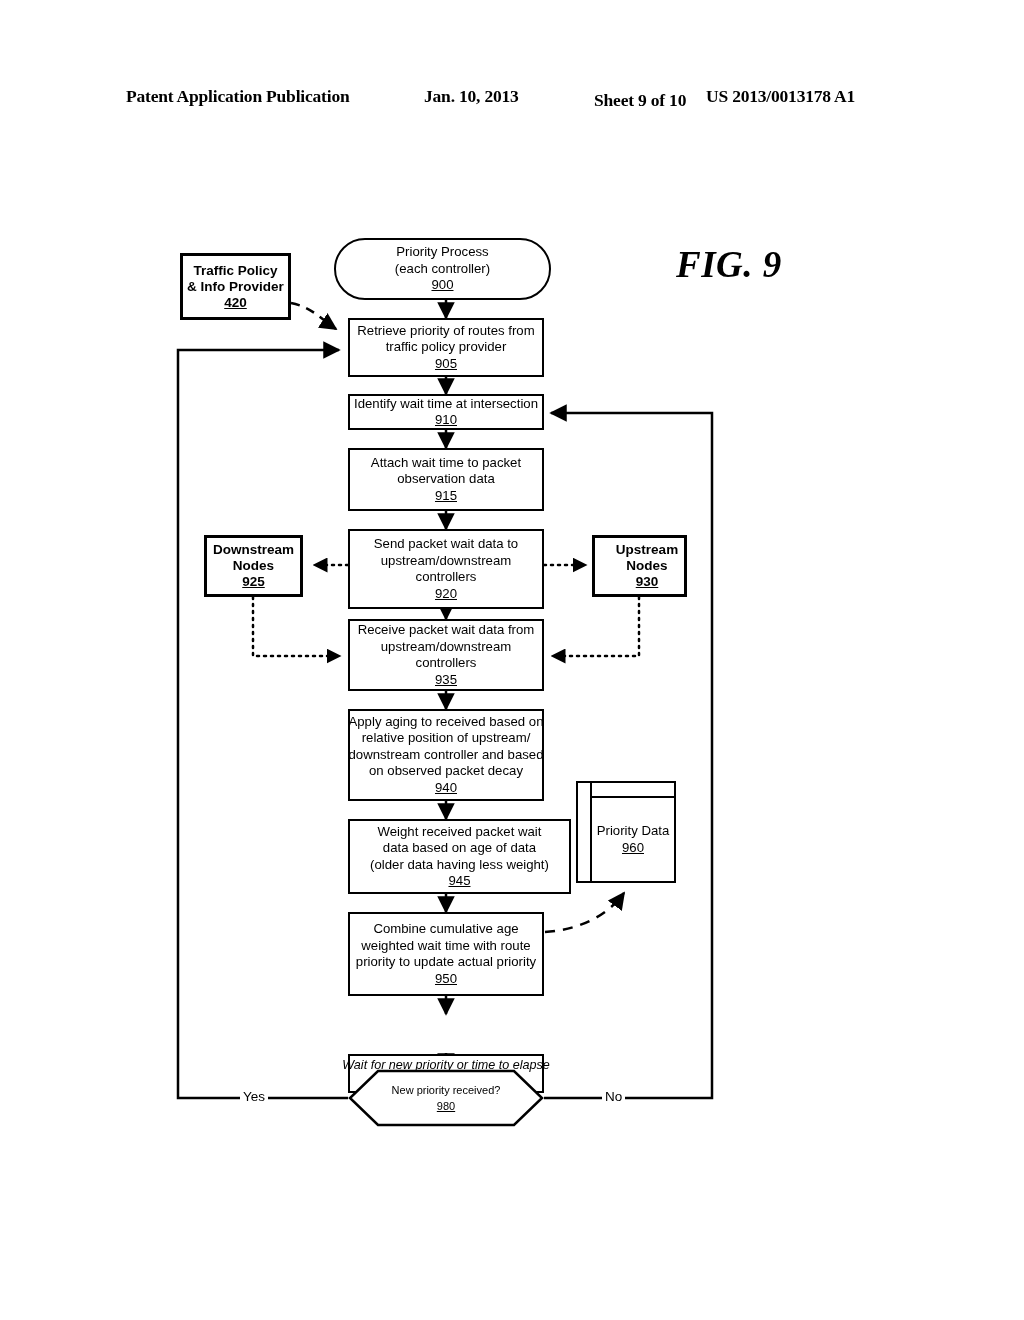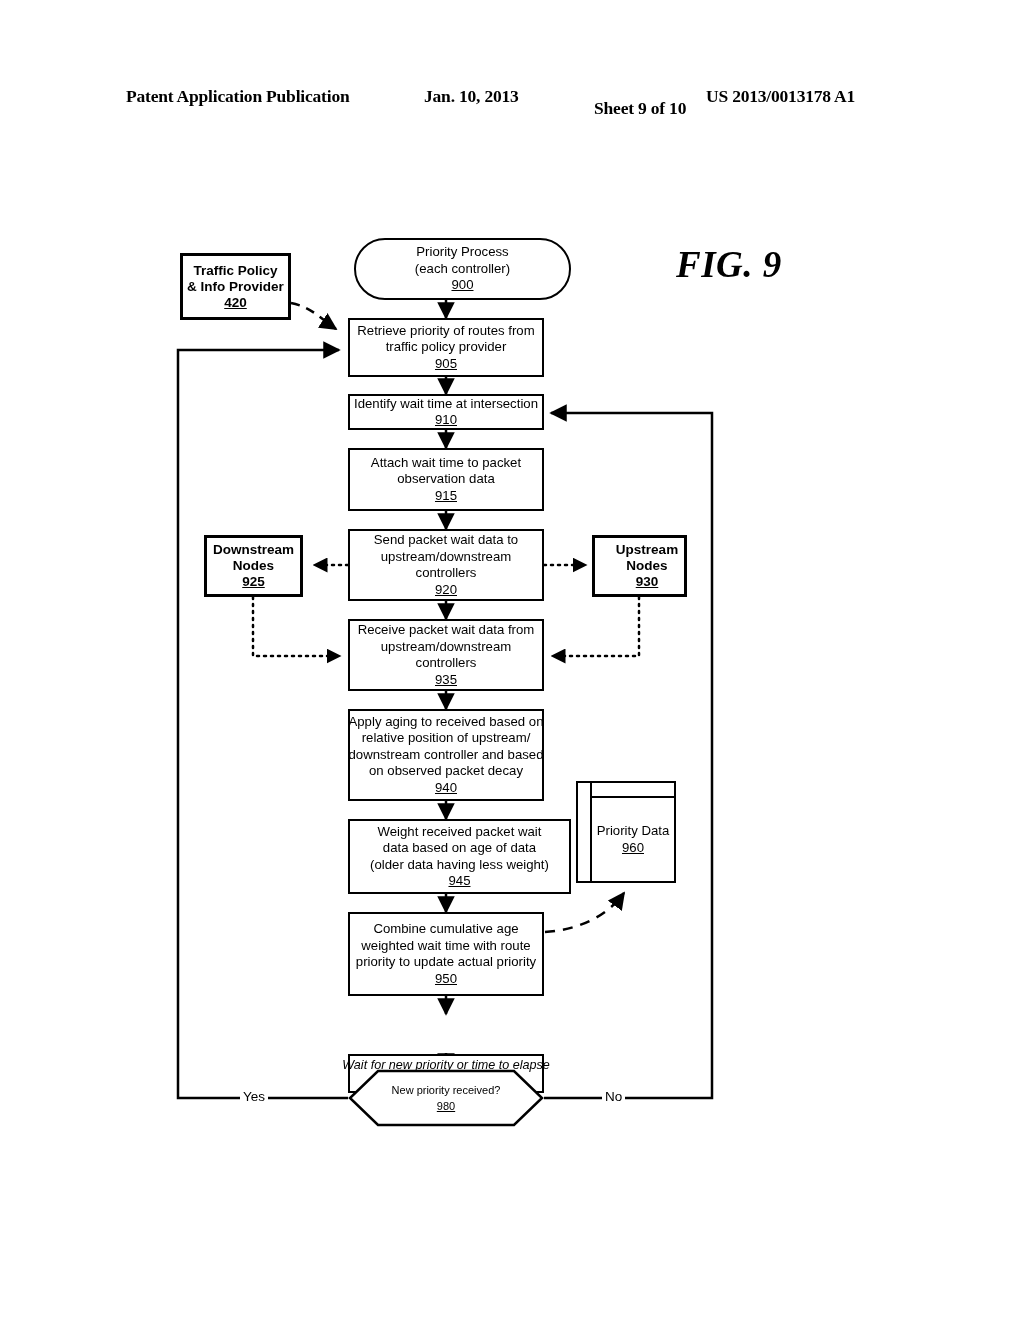--- a/index.html
+++ b/index.html
@@ -25,21 +25,21 @@
     width: 1024px;
     height: 28px;
     font-family: "Liberation Serif", serif;
     font-weight: bold;
     font-size: 17.5px;
     letter-spacing: -0.2px;
     white-space: nowrap;
   }
   #page-header .h-pub  { position: absolute; left: 126px; top: 0; }
   #page-header .h-date { position: absolute; left: 424px; top: 0; }
-  #page-header .h-sheet{ position: absolute; left: 594px; top: 12px; }
+  #page-header .h-sheet{ position: absolute; left: 594px; top: 4px; }
   #page-header .h-num  { position: absolute; left: 706px; top: 0; }
 
   
   #fig-label {
     position: absolute;
     left: 676px;
     top: 243px;
     font-family: "Liberation Serif", serif;
     font-style: italic;
     font-weight: bold;
@@ -225,21 +225,21 @@
     <path d="M 639 597 L 639 656 L 552 656" marker-end="url(#arrowsm)"></path>
   </g>
 </svg>
 
 <div class="node bold-edge" id="node-420" style="left:180px; top:253px; width:111px; height:67px;">
   <span class="ln">Traffic Policy</span>
   <span class="ln">&amp; Info Provider</span>
   <span class="ln ref">420</span>
 </div>
 
-<div class="node terminator" id="node-900" style="left:354px; top:238px; width:217px; height:62px;">
+<div class="node terminator" id="node-900" style="left:334px; top:238px; width:217px; height:62px;">
   <span class="ln">Priority Process</span>
   <span class="ln">(each controller)</span>
   <span class="ln ref">900</span>
 </div>
 
 <div class="node" id="node-905" style="left:348px; top:318px; width:196px; height:59px;">
   <span class="ln">Retrieve priority of routes from</span>
   <span class="ln">traffic policy provider</span>
   <span class="ln ref">905</span>
 </div>
@@ -248,21 +248,21 @@
   <span class="ln">Identify wait time at intersection</span>
   <span class="ln ref">910</span>
 </div>
 
 <div class="node" id="node-915" style="left:348px; top:448px; width:196px; height:63px;">
   <span class="ln">Attach wait time to packet</span>
   <span class="ln">observation data</span>
   <span class="ln ref">915</span>
 </div>
 
-<div class="node" id="node-920" style="left:348px; top:529px; width:196px; height:72px;">
+<div class="node" id="node-920" style="left:348px; top:529px; width:196px; height:80px;">
   <span class="ln">Send packet wait data to</span>
   <span class="ln">upstream/downstream</span>
   <span class="ln">controllers</span>
   <span class="ln ref">920</span>
 </div>
 
 <div class="node bold-edge" id="node-925" style="left:204px; top:535px; width:99px; height:62px;">
   <span class="ln">Downstream</span>
   <span class="ln">Nodes</span>
   <span class="ln ref">925</span>

